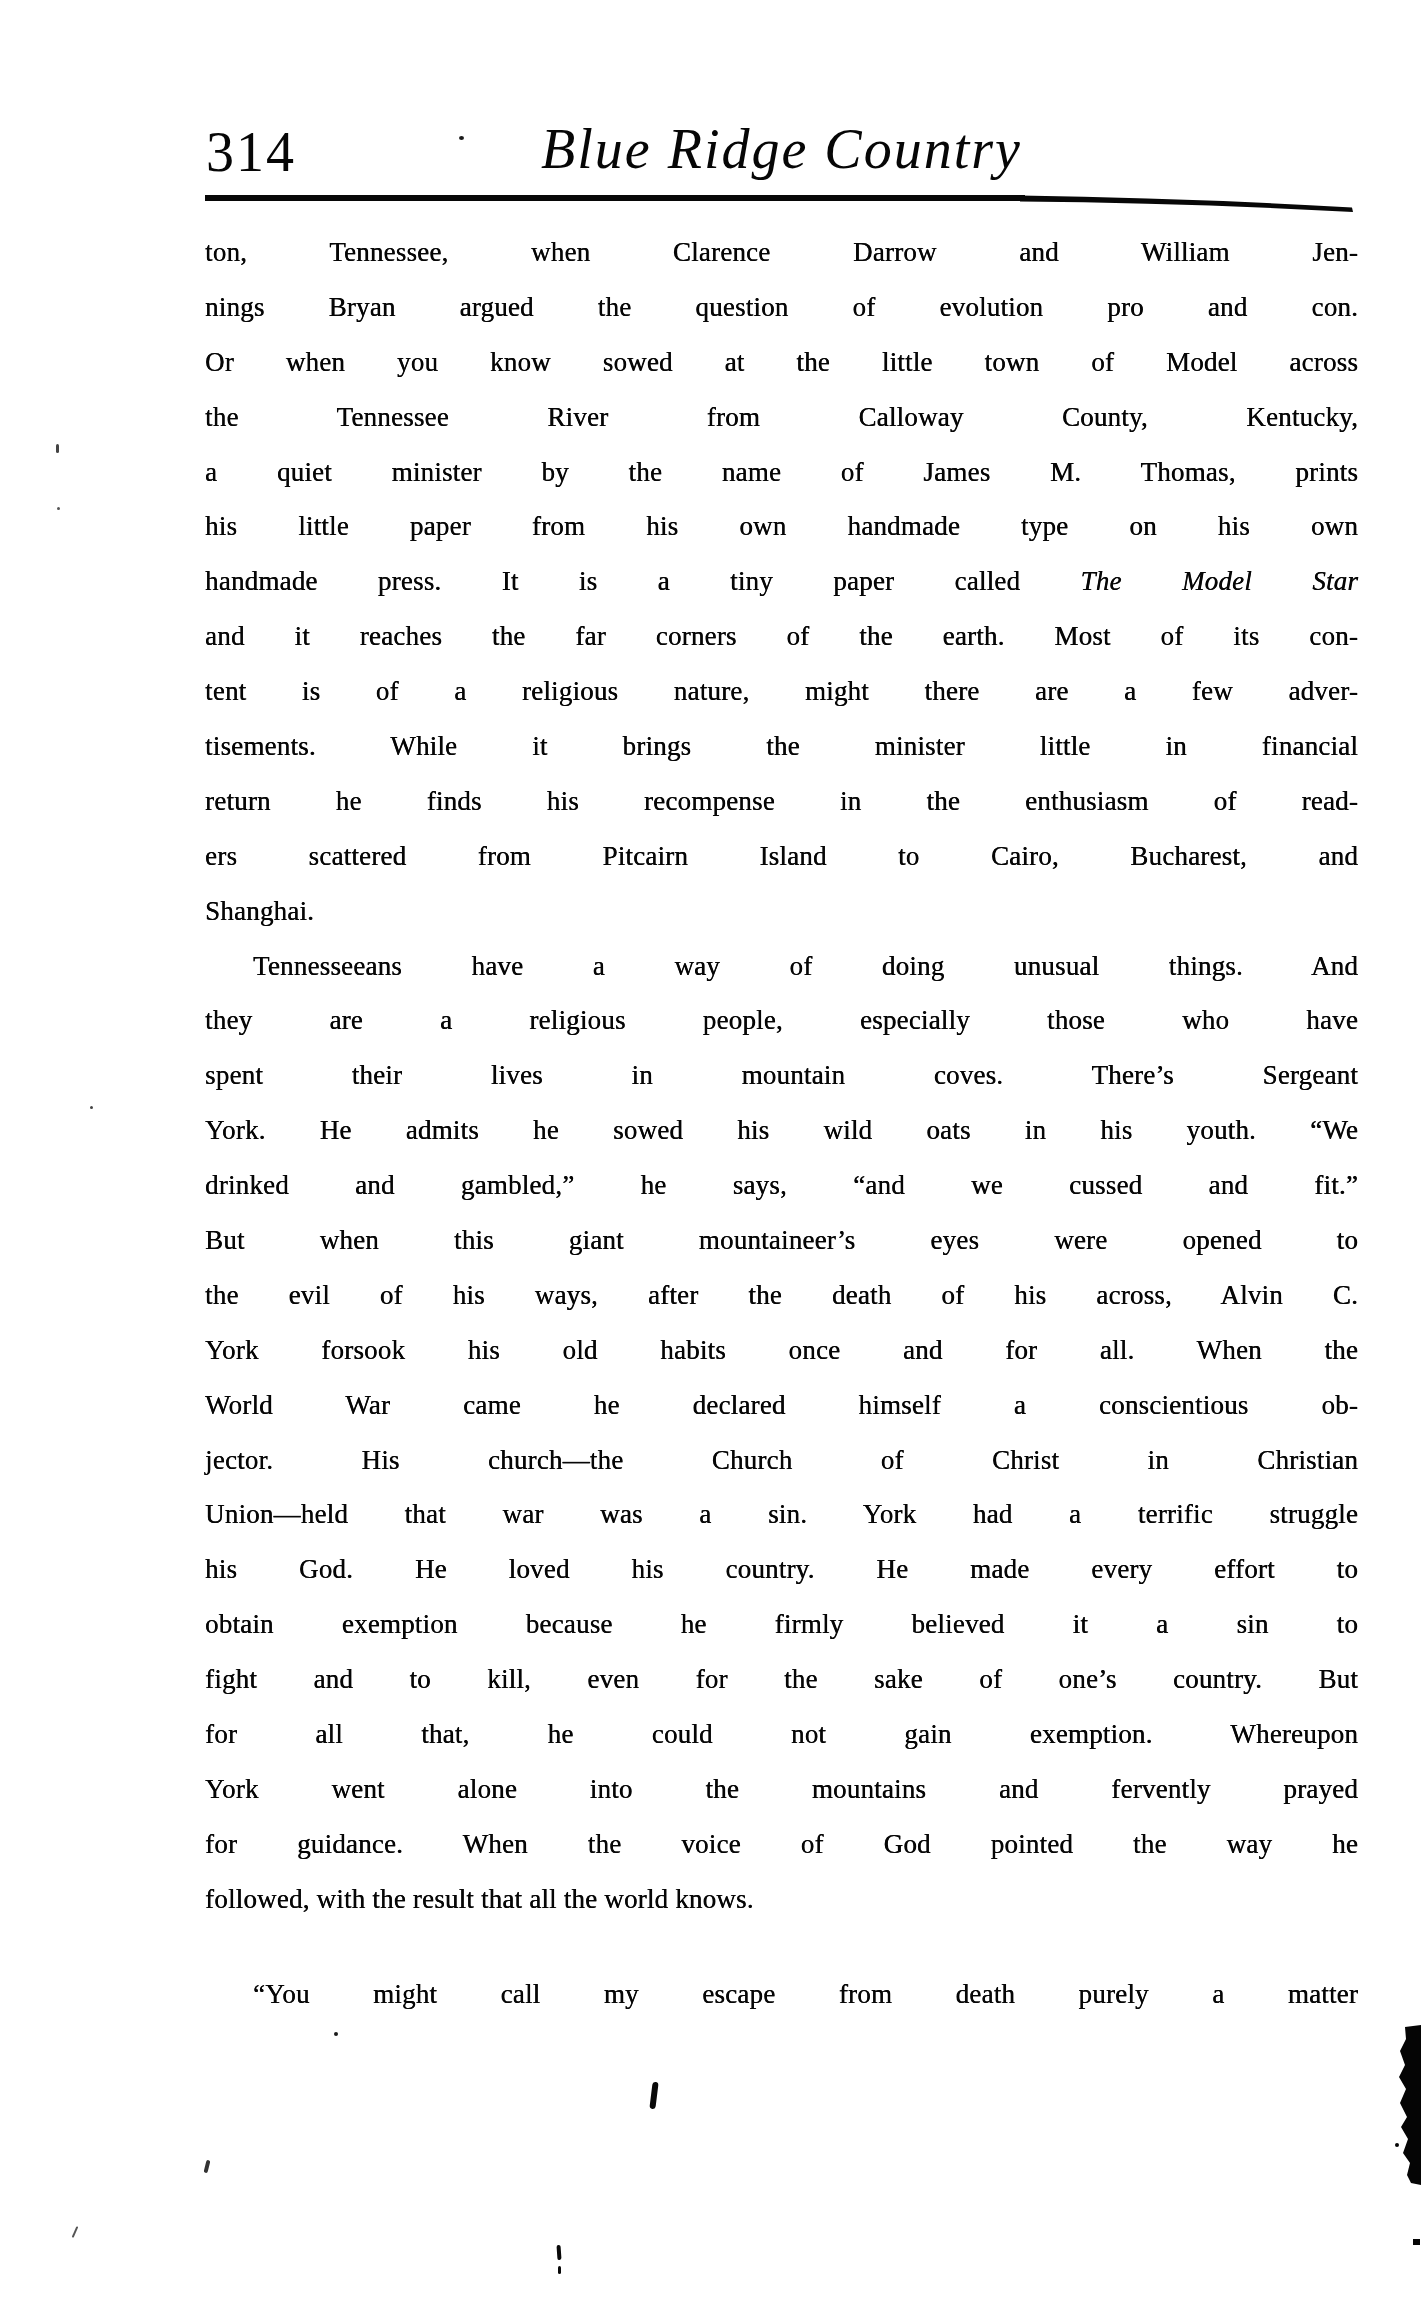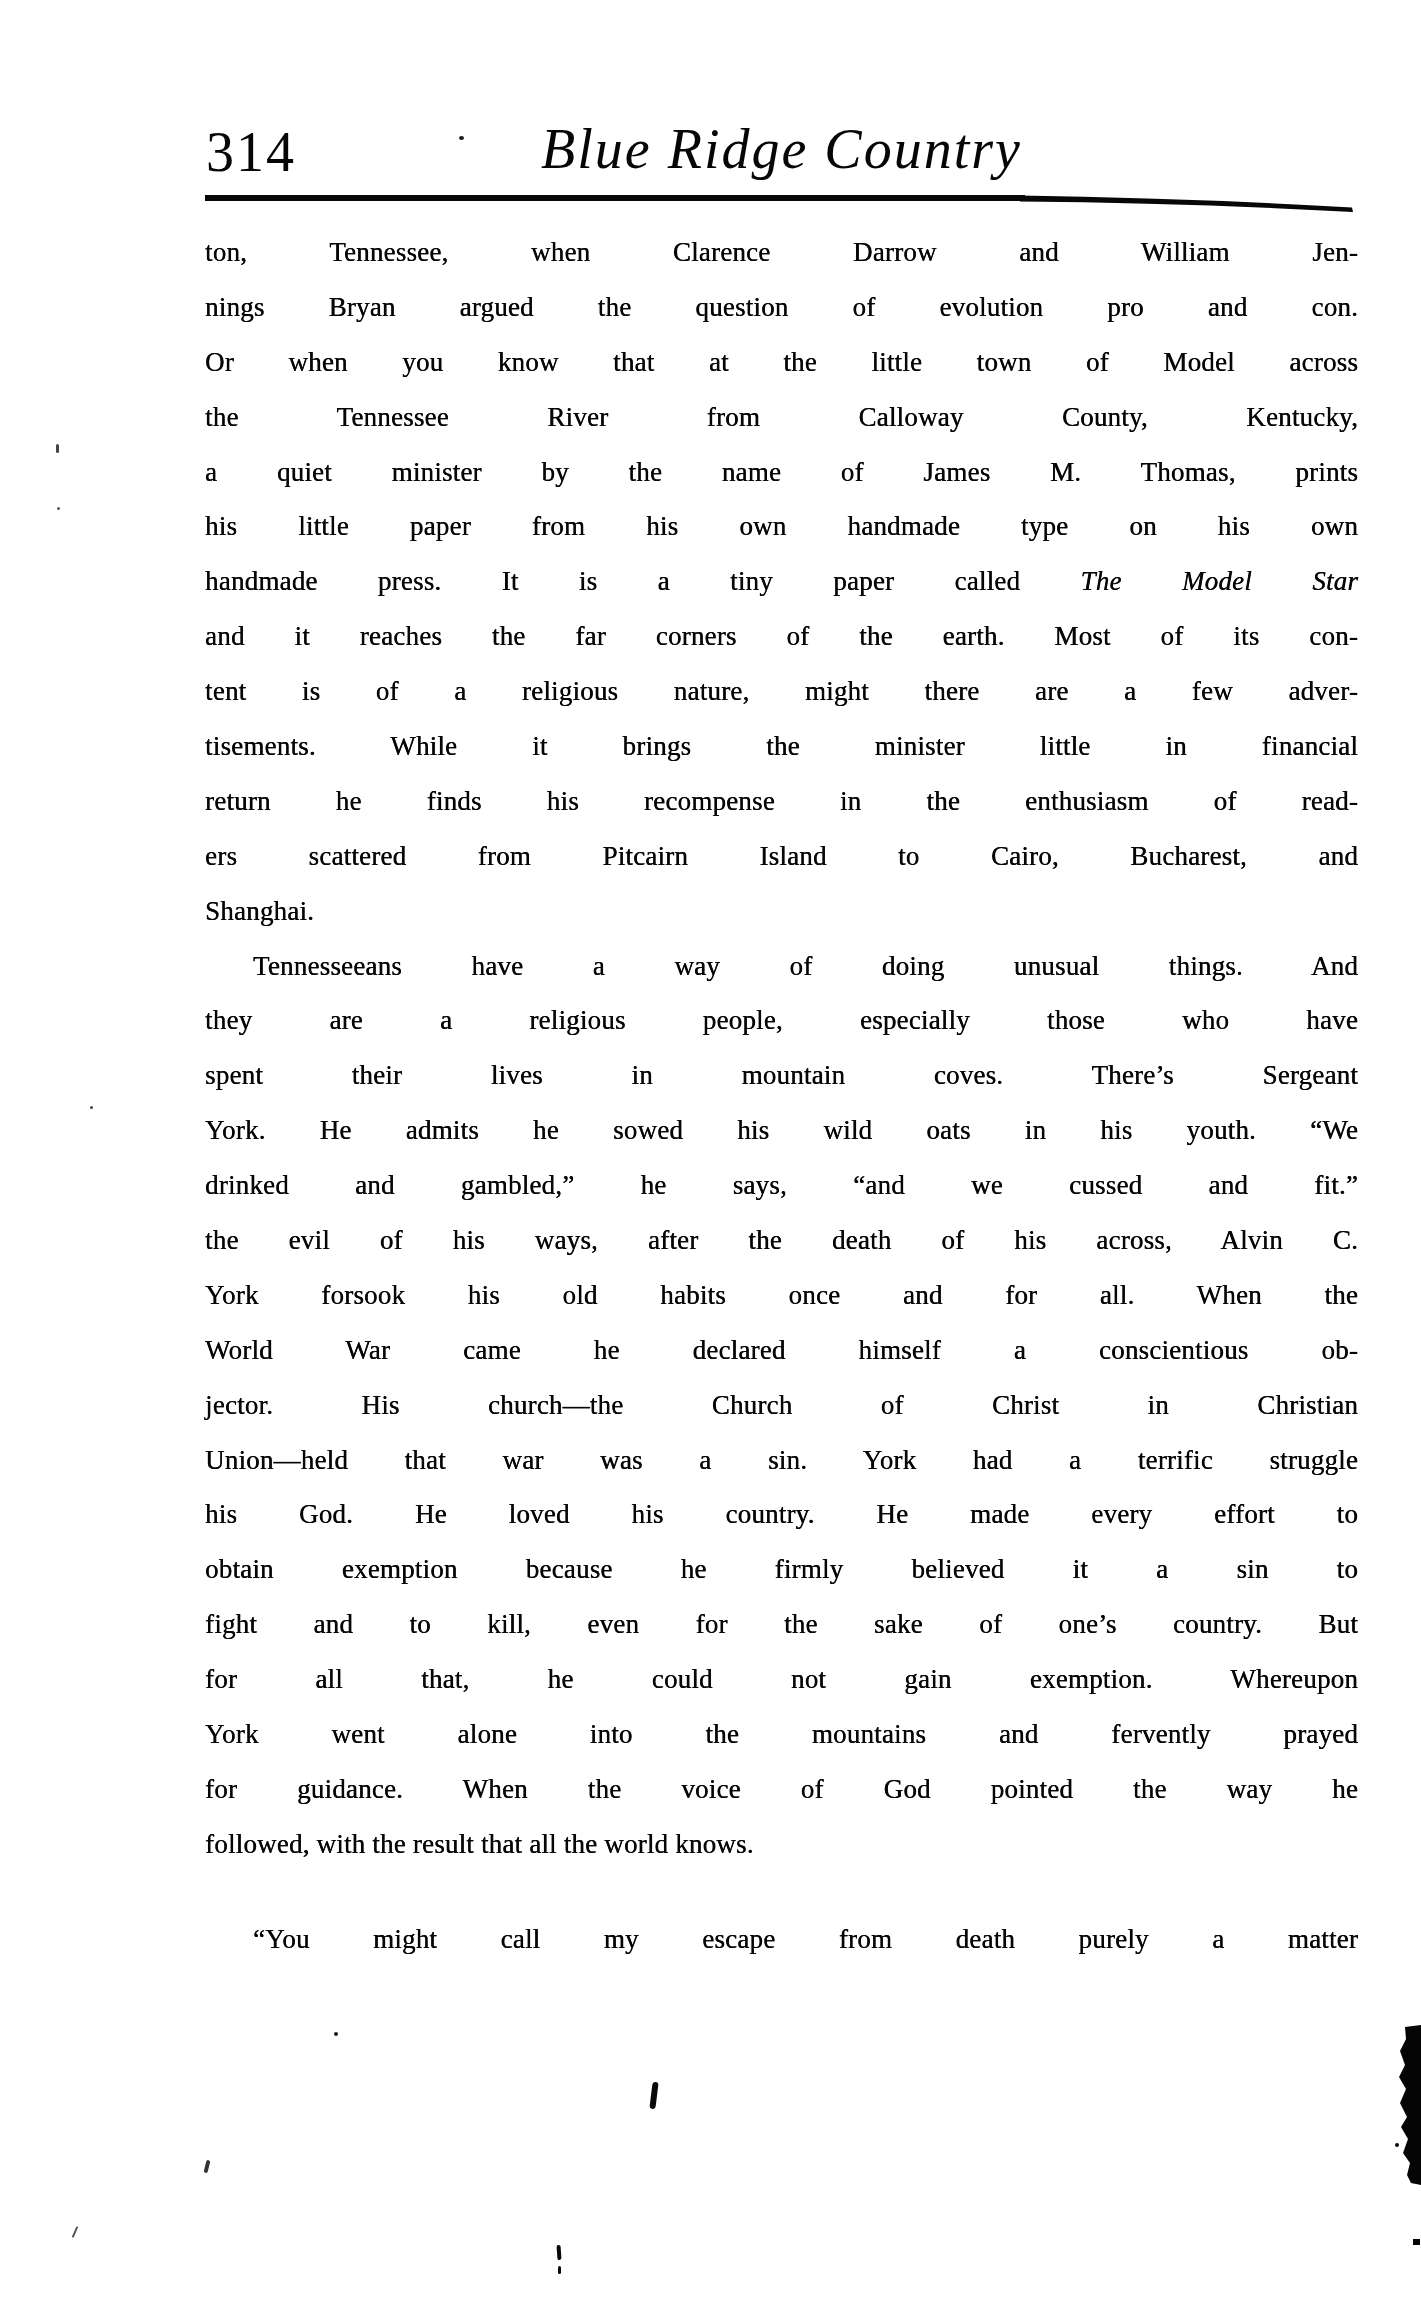--- a/index.html
+++ b/index.html
@@ -43,36 +43,37 @@
   <div class="running-title">Blue Ridge Country</div>
 
   <svg class="rule-svg" width="1421" height="230" viewBox="0 0 1421 230">
     <rect x="205" y="195" width="820" height="6" fill="#070707"></rect>
     <path d="M1020,195.5 Q1190,198 1352,207.5 L1353,212 Q1190,203 1020,201.5 Z" fill="#070707"></path>
   </svg>
 
   <div class="body-text" id="body-lines">
       <div class="line"><span>ton, Tennessee, when Clarence Darrow and William Jen-</span></div>
       <div class="line"><span>nings Bryan argued the question of evolution pro and con.</span></div>
-      <div class="line"><span>Or when you know that at the little town of Model across</span></div>
+      <div class="line"><span>Or when you know sowed at the little town of Model across</span></div>
       <div class="line"><span>the Tennessee River from Calloway County, Kentucky,</span></div>
       <div class="line"><span>a quiet minister by the name of James M. Thomas, prints</span></div>
       <div class="line"><span>his little paper from his own handmade type on his own</span></div>
       <div class="line"><span>handmade press. It is a tiny paper called </span><span class="italic">The Model Star</span></div>
       <div class="line"><span>and it reaches the far corners of the earth. Most of its con-</span></div>
       <div class="line"><span>tent is of a religious nature, might there are a few adver-</span></div>
       <div class="line"><span>tisements. While it brings the minister little in financial</span></div>
       <div class="line"><span>return he finds his recompense in the enthusiasm of read-</span></div>
       <div class="line"><span>ers scattered from Pitcairn Island to Cairo, Bucharest, and</span></div>
       <div class="line para-end"><span>Shanghai.</span></div>
       <div class="line" style="padding-left: 48px;"><span>Tennesseeans have a way of doing unusual things. And</span></div>
       <div class="line"><span>they are a religious people, especially those who have</span></div>
       <div class="line"><span>spent their lives in mountain coves. There’s Sergeant</span></div>
       <div class="line"><span>York. He admits he sowed his wild oats in his youth. “We</span></div>
       <div class="line"><span>drinked and gambled,” he says, “and we cussed and fit.”</span></div>
+      <div class="line"><span>But when this giant mountaineer’s eyes were opened to</span></div>
       <div class="line"><span>the evil of his ways, after the death of his across, Alvin C.</span></div>
       <div class="line"><span>York forsook his old habits once and for all. When the</span></div>
       <div class="line"><span>World War came he declared himself a conscientious ob-</span></div>
       <div class="line"><span>jector. His church—the Church of Christ in Christian</span></div>
       <div class="line"><span>Union—held that war was a sin. York had a terrific struggle</span></div>
       <div class="line"><span>his God. He loved his country. He made every effort to</span></div>
       <div class="line"><span>obtain exemption because he firmly believed it a sin to</span></div>
       <div class="line"><span>fight and to kill, even for the sake of one’s country. But</span></div>
       <div class="line"><span>for all that, he could not gain exemption. Whereupon</span></div>
       <div class="line"><span>York went alone into the mountains and fervently prayed</span></div>

